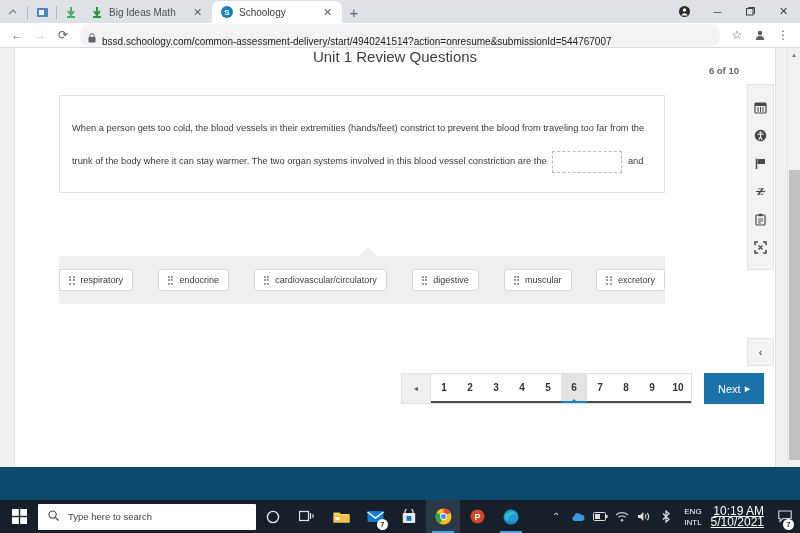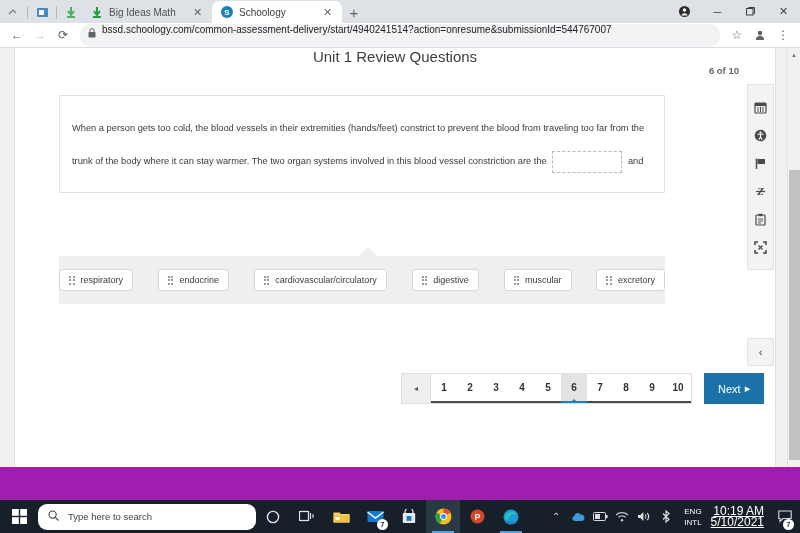--- a/index.html
+++ b/index.html
@@ -5,21 +5,21 @@
   * { box-sizing: border-box; margin: 0; padding: 0; }
   html, body {
     width: 800px; height: 533px;
     font-family: "Liberation Sans", sans-serif;
     overflow: hidden;
     background: #ffffff;
   }
   body { position: relative; }
 
   
-  .browser { position: absolute; inset: 0 0 33px 0; background: #a21caf; }
+  .browser { position: absolute; inset: 0 0 33px 0; background: #0c4a6e; }
 
   .tabstrip {
     height: 23px; background: #dee1e6;
     display: flex; align-items: flex-end; padding-left: 2px;
     position: relative;
   }
   .sys-ico {
     width: 22px; height: 22px; display: flex; align-items: center;
     justify-content: center; opacity: .75;
   }
@@ -60,21 +60,21 @@
     height: 25px; background: #fff; display: flex; align-items: center;
     gap: 1px; padding: 0 6px; border-bottom: 1px solid #dadce0;
   }
   .tb-btn {
     width: 22px; height: 22px; display: flex; align-items: center;
     justify-content: center; color: #5f6368; font-size: 12px;
     border-radius: 50%;
   }
   .omnibox {
     flex: 1; height: 23px; background: #f1f3f4; border-radius: 10px;
-    display: flex; align-items: flex-start; padding: 0 8px; gap: 6px;
+    display: flex; align-items: flex-end; padding: 0 8px; gap: 6px;
     margin: 0 5px;
   }
   .omni-url {
     font-size: 10px; color: #202124; white-space: nowrap;
     overflow: hidden; text-overflow: ellipsis;
   }
 
   
   .viewport {
     position: absolute; top: 48px; left: 0; right: 0; bottom: 33px;
@@ -208,21 +208,21 @@
   
   .taskbar {
     position: absolute; left: 0; right: 0; bottom: 0; height: 33px;
     background: #17202a; display: flex; align-items: center;
   }
   .start {
     width: 38px; height: 33px; display: flex; align-items: center;
     justify-content: center;
   }
   .searchbox {
-    width: 218px; height: 26px; background: #fff; border-radius: 9px;
+    width: 218px; height: 26px; background: #fff; border-radius: 1px;
     display: flex; align-items: center; gap: 9px; padding: 0 10px;
     font-size: 9.5px; color: #444;
   }
   .tb-icon {
     width: 34px; height: 33px; display: flex; align-items: center;
     justify-content: center; position: relative; color: #e6e6e6;
   }
   .tb-icon.running::after {
     content: ''; position: absolute; bottom: 0; left: 6px; right: 6px;
     height: 2px; background: #4ba3e3;

